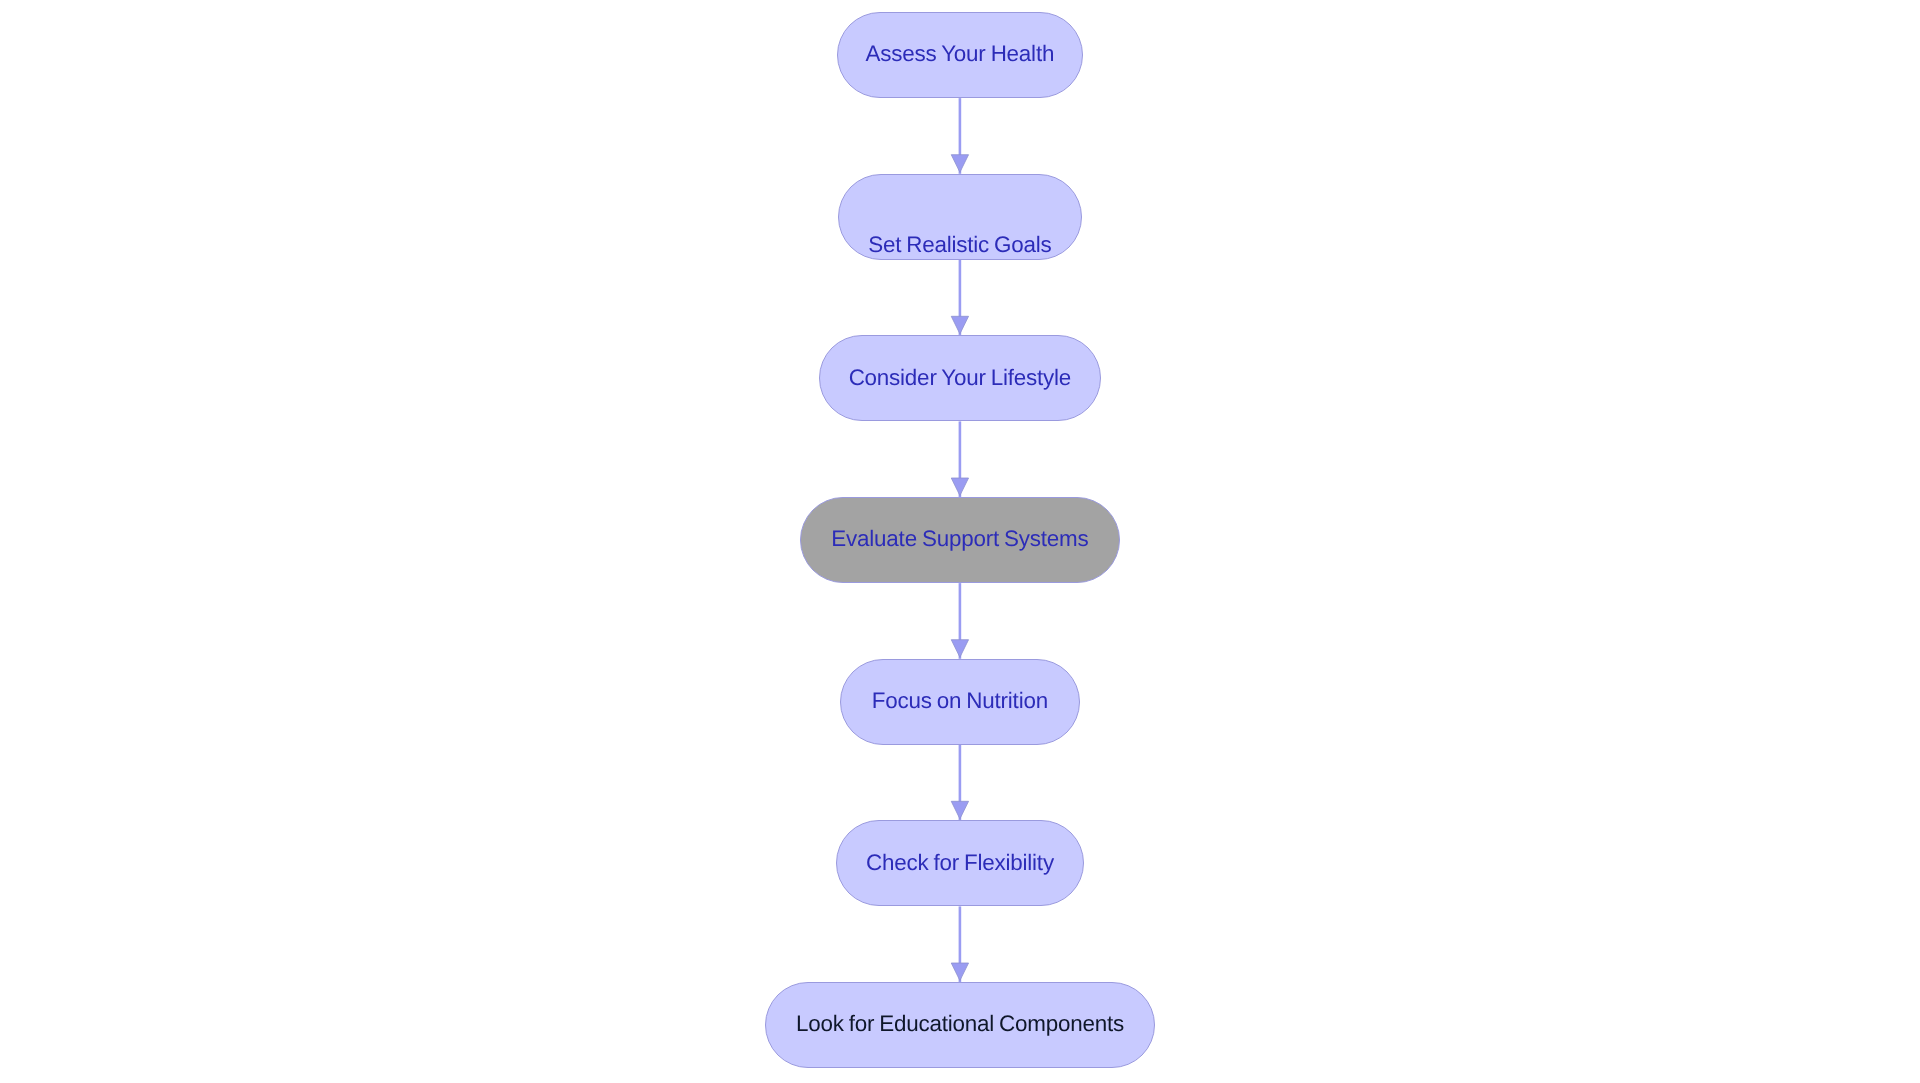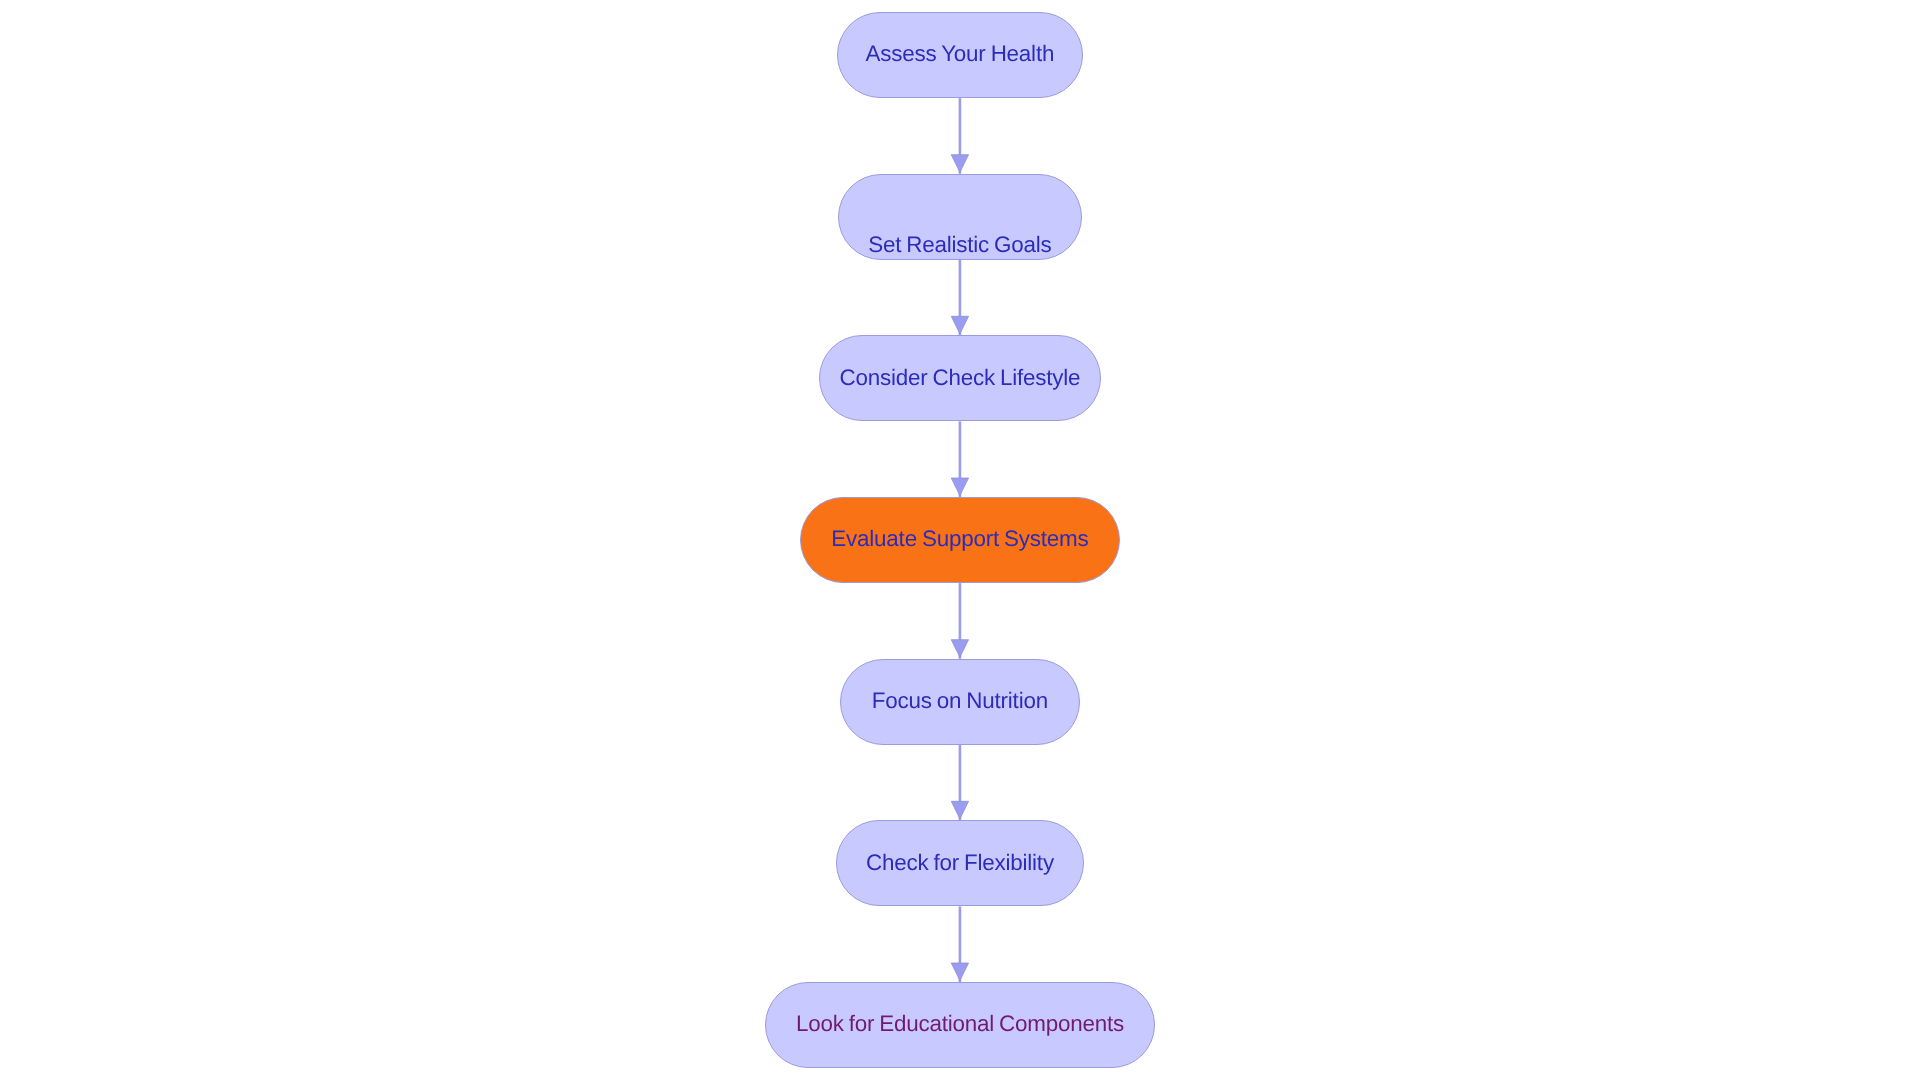--- a/index.html
+++ b/index.html
@@ -55,28 +55,28 @@
     </g>
   </svg>
 
   <div class="node" style="left: 836.9px; top: 12.1px; width: 246px; height: 86px; background: rgb(200, 202, 255); border-color: rgb(154, 154, 222); color: rgb(44, 44, 184); font-size: 22.4px;">
     <span class="node-label">Assess Your Health</span>
   </div>
   <div class="node" style="left: 838.1px; top: 173.8px; width: 243.5px; height: 86px; background: rgb(200, 202, 255); border-color: rgb(154, 154, 222); color: rgb(44, 44, 184); font-size: 22.4px; align-items: flex-end;">
     <span class="node-label">Set Realistic Goals</span>
   </div>
   <div class="node" style="left: 819.1px; top: 335.4px; width: 281.5px; height: 86px; background: rgb(200, 202, 255); border-color: rgb(154, 154, 222); color: rgb(44, 44, 184); font-size: 22.4px;">
-    <span class="node-label">Consider Check Lifestyle</span>
+    <span class="node-label">Consider Your Lifestyle</span>
   </div>
-  <div class="node" style="left: 800.1px; top: 497.1px; width: 319.6px; height: 86px; background: #f97316; border-color: rgb(154, 154, 222); color: rgb(44, 44, 184); font-size: 22.4px;">
+  <div class="node" style="left: 800.1px; top: 497.1px; width: 319.6px; height: 86px; background: #a3a3a3; border-color: rgb(154, 154, 222); color: rgb(44, 44, 184); font-size: 22.4px;">
     <span class="node-label">Evaluate Support Systems</span>
   </div>
   <div class="node" style="left: 840.2px; top: 658.8px; width: 239.4px; height: 86px; background: rgb(200, 202, 255); border-color: rgb(154, 154, 222); color: rgb(44, 44, 184); font-size: 22.4px;">
     <span class="node-label">Focus on Nutrition</span>
   </div>
   <div class="node" style="left: 835.9px; top: 820.4px; width: 248.1px; height: 86px; background: rgb(200, 202, 255); border-color: rgb(154, 154, 222); color: rgb(44, 44, 184); font-size: 22.4px; align-items: center;">
     <span class="node-label">Check for Flexibility</span>
   </div>
-  <div class="node" style="left: 765px; top: 982.1px; width: 389.9px; height: 86px; background: rgb(200, 202, 255); border-color: rgb(154, 154, 222); color: #701a75; font-size: 22.4px;">
+  <div class="node" style="left: 765px; top: 982.1px; width: 389.9px; height: 86px; background: rgb(200, 202, 255); border-color: rgb(154, 154, 222); color: #0f172a; font-size: 22.4px;">
     <span class="node-label">Look for Educational Components</span>
   </div>
 
 </div>
 
 </body></html>

